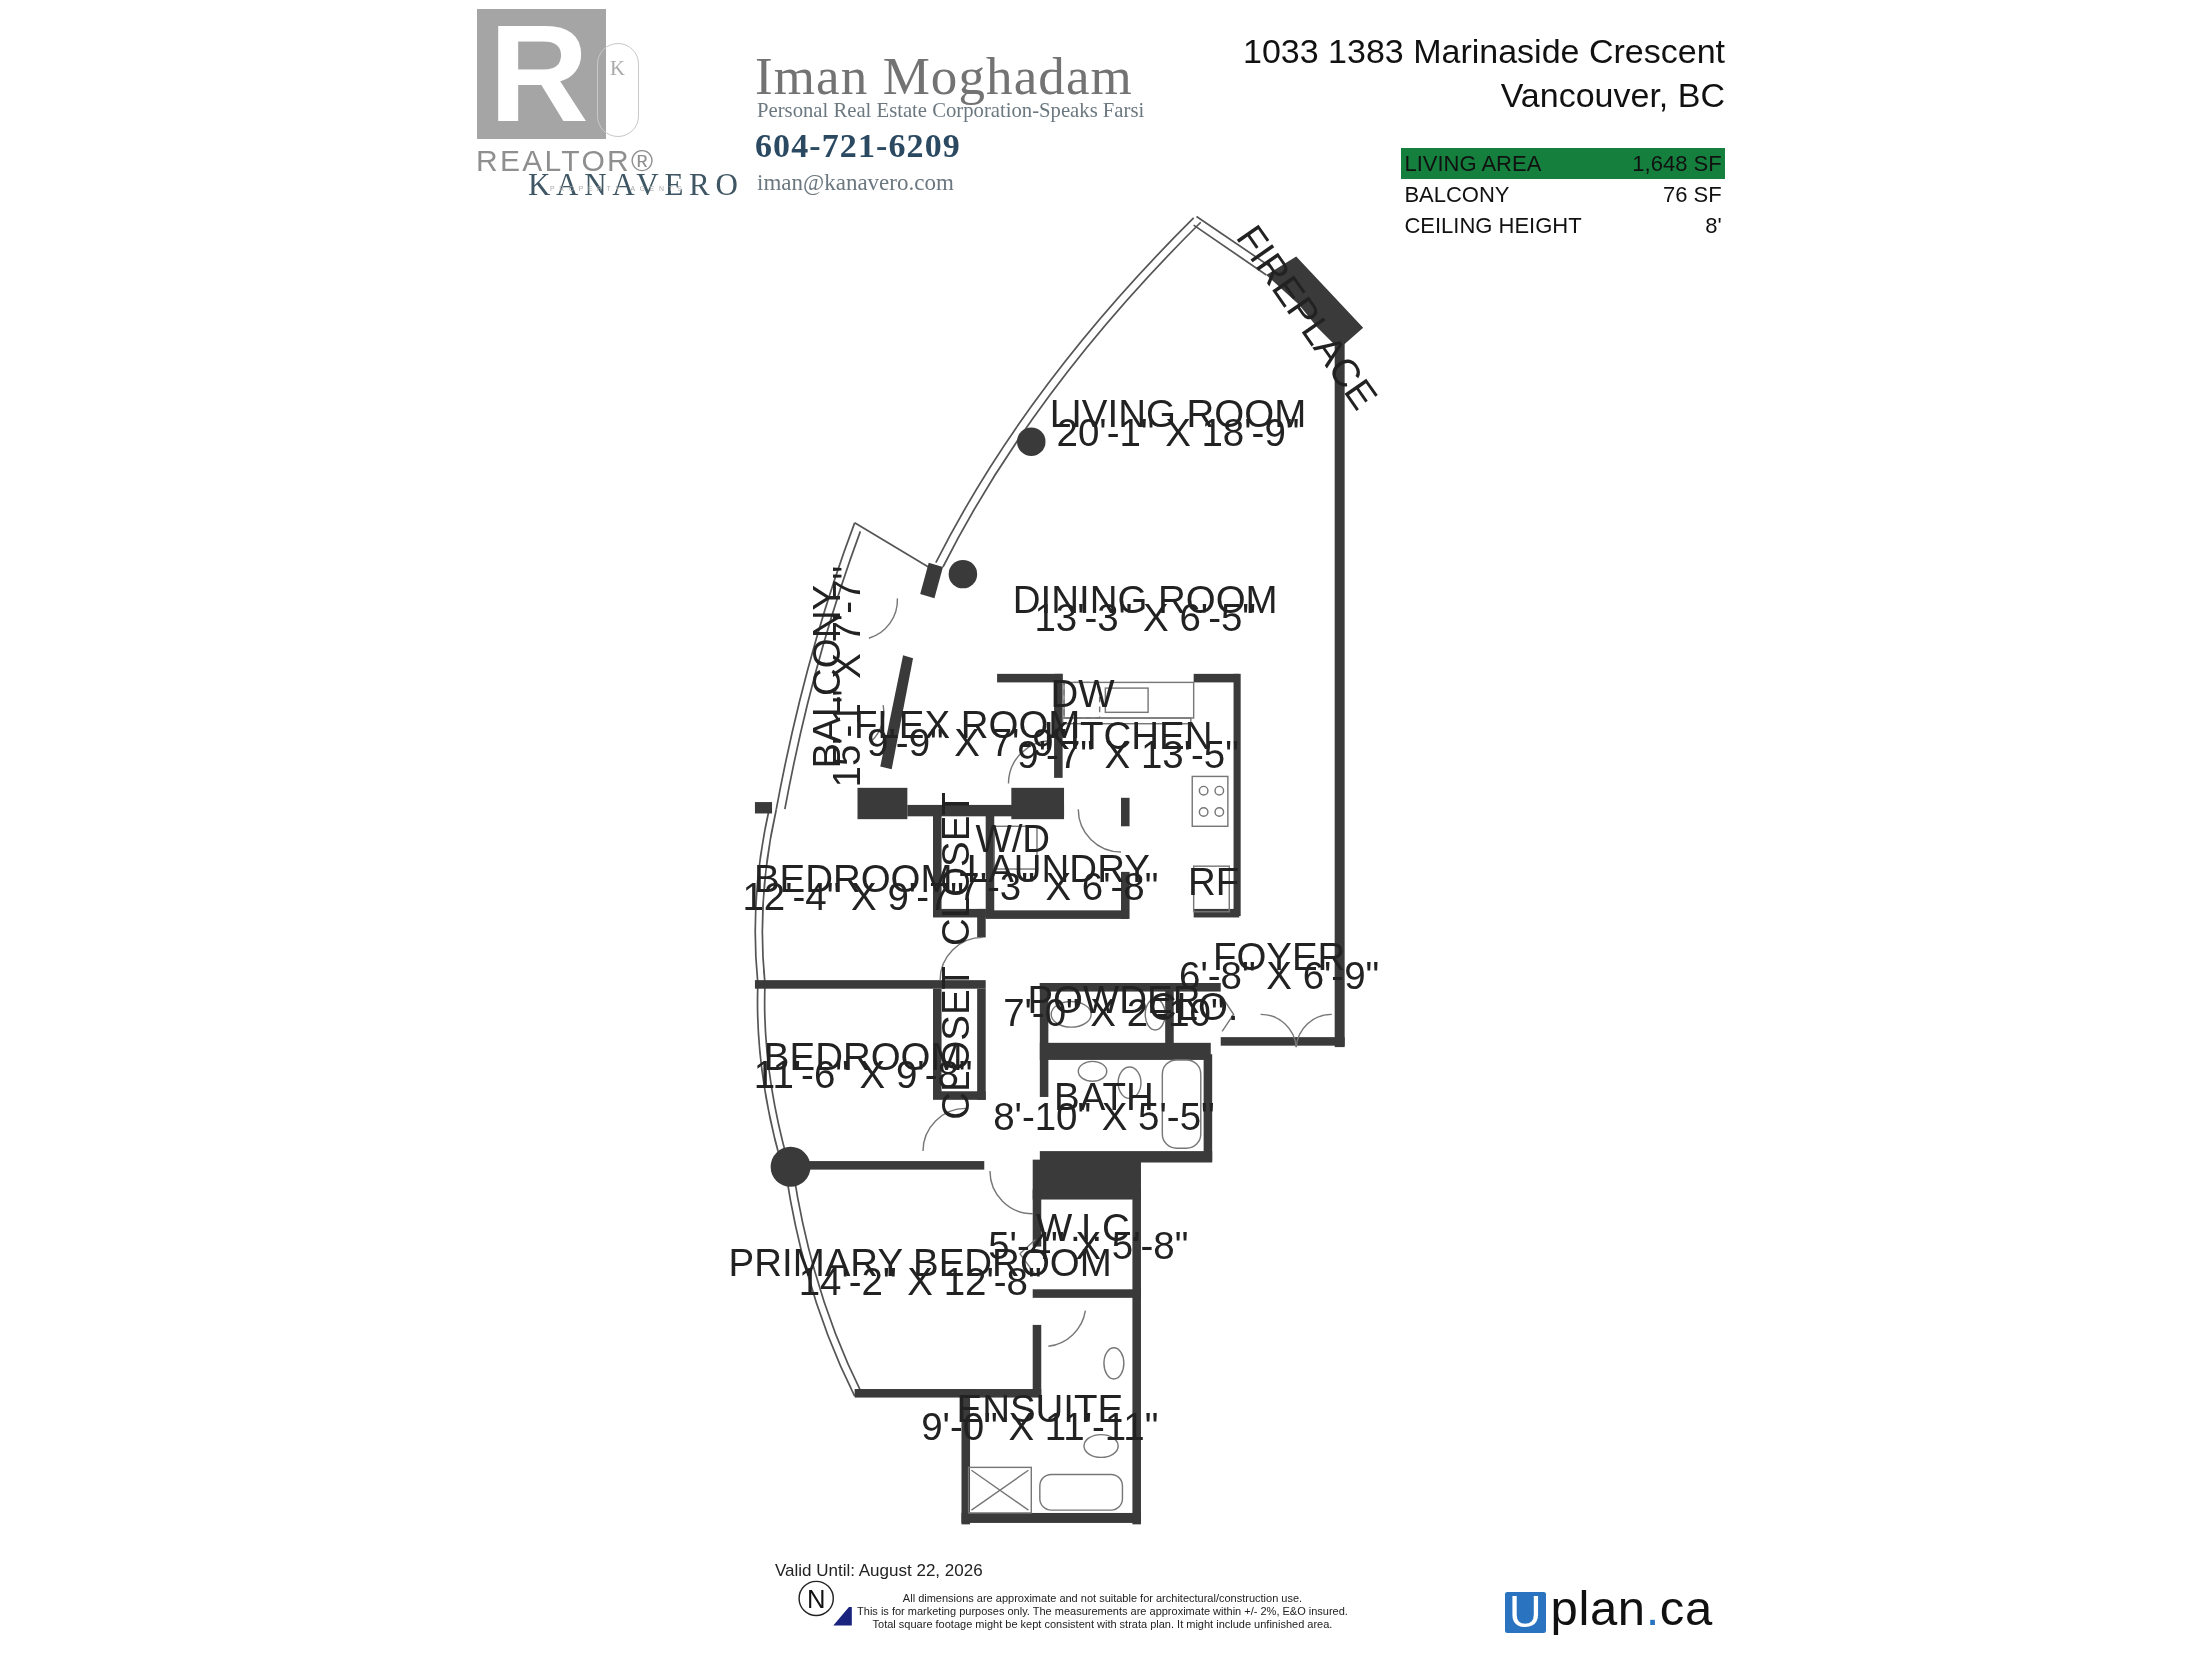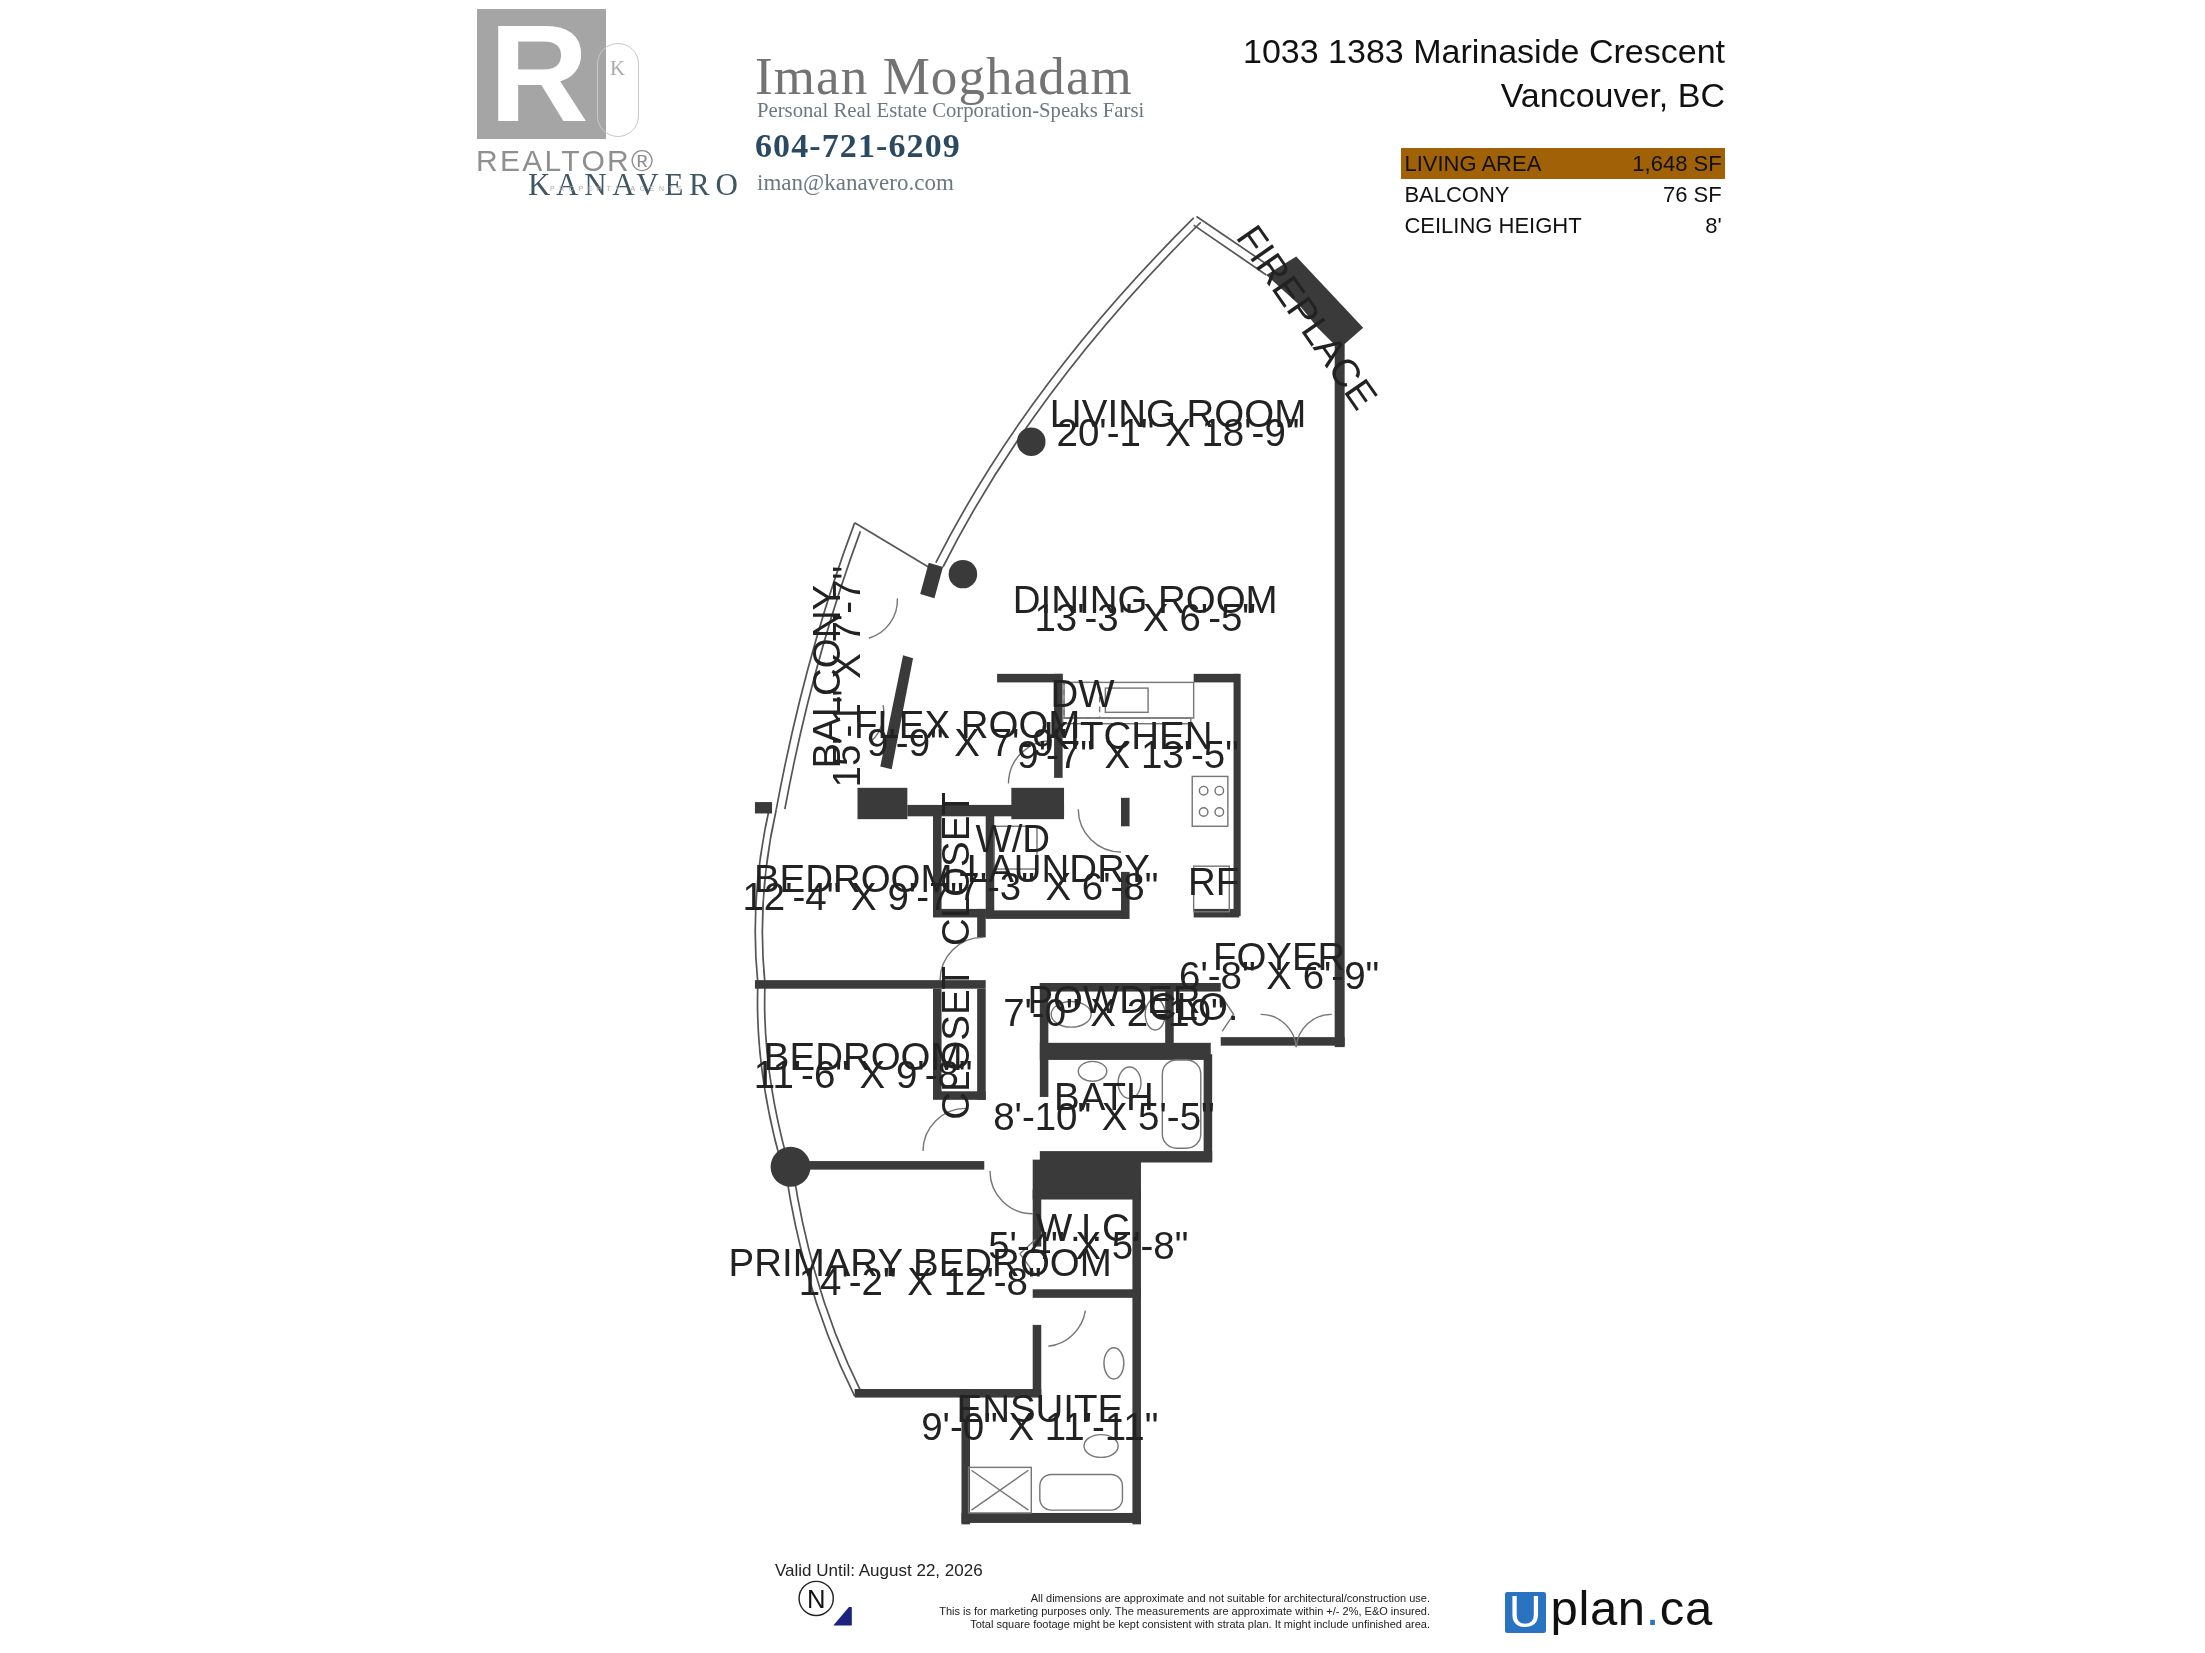--- a/index.html
+++ b/index.html
@@ -8,23 +8,23 @@
   svg.plan { position:absolute; left:0; top:0; width:2205px; height:1654px; }
   .serif { font-family:"Liberation Serif", "DejaVu Serif", serif; }
   .agent-name { left:755px; top:46px; font-size:53px; color:#737373; letter-spacing:1.1px; }
   .agent-sub { left:757px; top:99px; font-size:20.7px; color:#6c7880; }
   .agent-phone { left:755px; top:127px; font-size:34px; color:#2b4a62; letter-spacing:1.1px;font-weight:bold; }
   .agent-email { left:757px; top:170px; font-size:23px; color:#6c7880; }
   .addr1 { right:480px; top:32px; font-size:34px; color:#111; text-align:right; }
   .addr2 { right:480px; top:76px; font-size:34px; color:#111; text-align:right; }
   .stats { left:1401px; top:148px; width:324px; }
   .stat-row { display:flex; justify-content:space-between; font-size:22px; color:#111; height:31px; line-height:31px; padding:0 3.4px; }
-  .stat-row.hl { background:#a16207; }
+  .stat-row.hl { background:#15803d; }
   .valid { left:775px; top:1561px; width:655px; text-align:left; font-size:17px; color:#222; }
-  .disc { left:775px; top:1592px; width:655px; text-align:right; font-size:11px; color:#222; line-height:13.2px; }
+  .disc { left:775px; top:1592px; width:655px; text-align:center; font-size:11px; color:#222; line-height:13.2px; }
   .uplan { left:1505px; top:1580px; font-size:49px; font-weight:normal; color:#111; letter-spacing:0.6px; }
   .uplan .u { display:inline-block; width:41px; height:41px; background:#2a73c0; color:#fff; text-align:center; line-height:39px; border-radius:2.3px 2.3px 2.3px 2.3px; margin-right:4.6px; font-size:45px; vertical-align:-2.3px; }
   .uplan .dot { color:#2a73c0; }
   .realtor-box { left:477px; top:8.6px; width:129px; height:130px; background:#a5a5a5; }
   .realtor-r { left:489px; top:11.5px; font-size:138px; color:#fff; font-weight:bold; line-height:123px; }
   .realtor-text { left:476px; top:144px; font-size:30px; color:#8f8f8f; letter-spacing:2.3px; }
   .kana-text { left:528px; top:167px; font-size:31px; color:#3f5664; letter-spacing:5.7px; }
   .kana-sub { left:550px; top:185px; font-size:6.9px; color:#aaa; letter-spacing:4.6px; }
   .kpill { left:597px; top:43px; width:40px; height:92px; border:1.1px solid #c8c8c8; border-radius:23px; }
   .kpill-k { left:610px; top:57px; font-size:20.7px; color:#aaa; }

